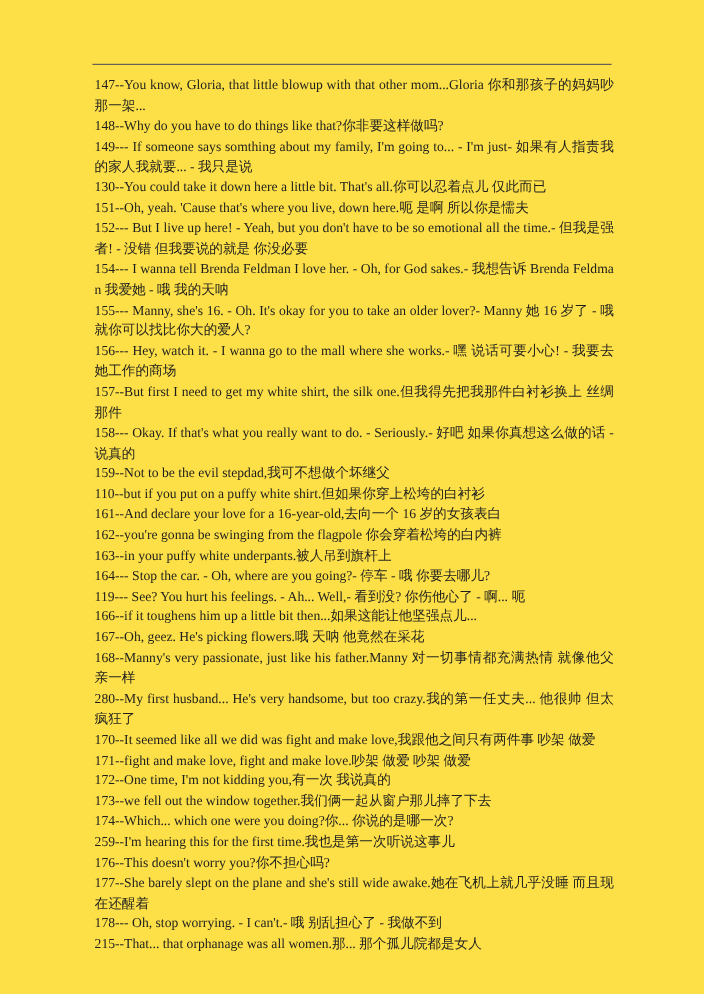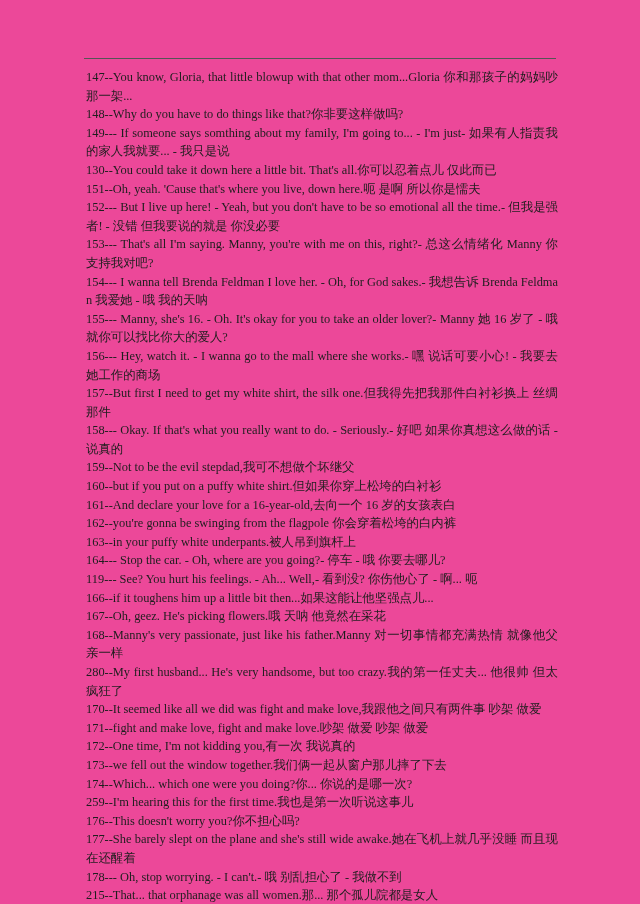--- a/index.html
+++ b/index.html
@@ -1,45 +1,44 @@
 <!DOCTYPE html>
 <html><head>
 <meta charset="utf-8">
 <style>
   html, body { margin: 0; padding: 0; background: #ffffff; }
   body { width: 640px; height: 904px; position: relative; overflow: hidden; }
-  .page { position: absolute; left: 0; top: 0; width: 640px; height: 904px; background: #ec4899; }
+  .page { position: absolute; left: 0; top: 0; width: 640px; height: 904px; background: #fde047; }
   .rule { position: absolute; left: 84px; top: 58px; width: 472px; height: 0; border-top: 1.4px solid #555; }
   .content {
     position: absolute; left: 86px; top: 68px; width: 472px;
     font-family: "Liberation Serif", "DejaVu Serif", serif;
     font-size: 12.4px; line-height: 18.6px; color: #1e1e1e;
   }
   .line { margin: 0; padding: 0; white-space: normal; word-break: break-all; text-align: justify; }
 </style>
 </head>
 <body>
 
 <div class="page">
   <div class="rule"></div>
   <div class="content">
     <p class="line">147--You know, Gloria, that little blowup with that other mom...Gloria 你和那孩子的妈妈吵那一架...</p>
     <p class="line">148--Why do you have to do things like that?你非要这样做吗?</p>
     <p class="line">149--- If someone says somthing about my family, I'm going to...    - I'm just-  如果有人指责我的家人我就要...    - 我只是说</p>
     <p class="line">130--You could take it down here a little bit. That's all.你可以忍着点儿  仅此而已</p>
     <p class="line">151--Oh, yeah. 'Cause that's where you live, down here.呃  是啊  所以你是懦夫</p>
     <p class="line">152--- But I live up here!    - Yeah, but you don't have to be so emotional all the time.- 但我是强者! - 没错    但我要说的就是  你没必要</p>
-    <p class="line">153--- That's all I'm saying. Manny, you're with me on this, right?- 总这么情绪化  Manny  你支持我对吧?</p>
     <p class="line">154--- I wanna tell Brenda Feldman I love her. - Oh, for God sakes.- 我想告诉 Brenda Feldman 我爱她    - 哦  我的天呐</p>
     <p class="line">155--- Manny, she's 16.    - Oh. It's okay for you to take an older lover?- Manny  她 16 岁了  - 哦  就你可以找比你大的爱人?</p>
     <p class="line">156--- Hey, watch it.    - I wanna go to the mall where she works.- 嘿  说话可要小心!    - 我要去她工作的商场</p>
     <p class="line">157--But first I need to get my white shirt, the silk one.但我得先把我那件白衬衫换上  丝绸那件</p>
     <p class="line">158--- Okay. If that's what you really want to do.    - Seriously.- 好吧  如果你真想这么做的话    - 说真的</p>
     <p class="line">159--Not to be the evil stepdad,我可不想做个坏继父</p>
-    <p class="line">160--but if you put on a puffy white shirt.但如果你穿上松垮的白衬衫</p>
+    <p class="line">110--but if you put on a puffy white shirt.但如果你穿上松垮的白衬衫</p>
     <p class="line">161--And declare your love for a 16-year-old,去向一个 16 岁的女孩表白</p>
     <p class="line">162--you're gonna be swinging from the flagpole 你会穿着松垮的白内裤</p>
     <p class="line">163--in your puffy white underpants.被人吊到旗杆上</p>
     <p class="line">164--- Stop the car.    - Oh, where are you going?- 停车    - 哦  你要去哪儿?</p>
     <p class="line">119--- See? You hurt his feelings.    - Ah... Well,- 看到没? 你伤他心了    - 啊... 呃</p>
     <p class="line">166--if it toughens him up a little bit then...如果这能让他坚强点儿...</p>
     <p class="line">167--Oh, geez. He's picking flowers.哦  天呐  他竟然在采花</p>
     <p class="line">168--Manny's very passionate, just like his father.Manny 对一切事情都充满热情  就像他父亲一样</p>
     <p class="line">280--My first husband... He's very handsome, but too crazy.我的第一任丈夫...  他很帅  但太疯狂了</p>
     <p class="line">170--It seemed like all we did was fight and make love,我跟他之间只有两件事  吵架  做爱</p>

